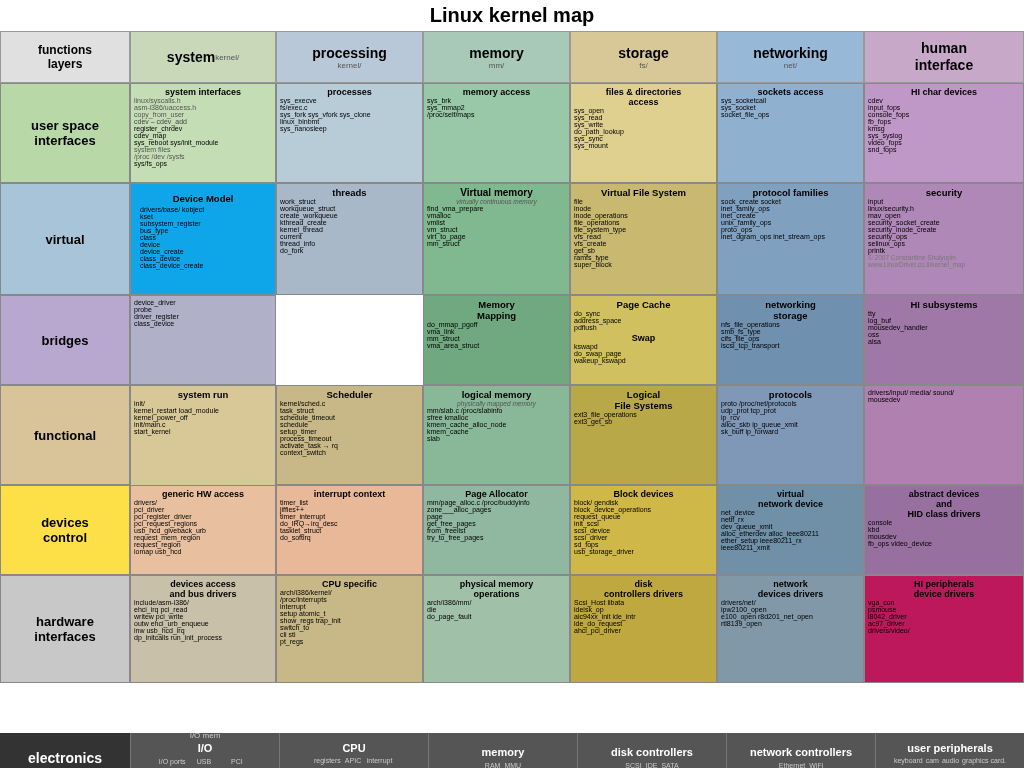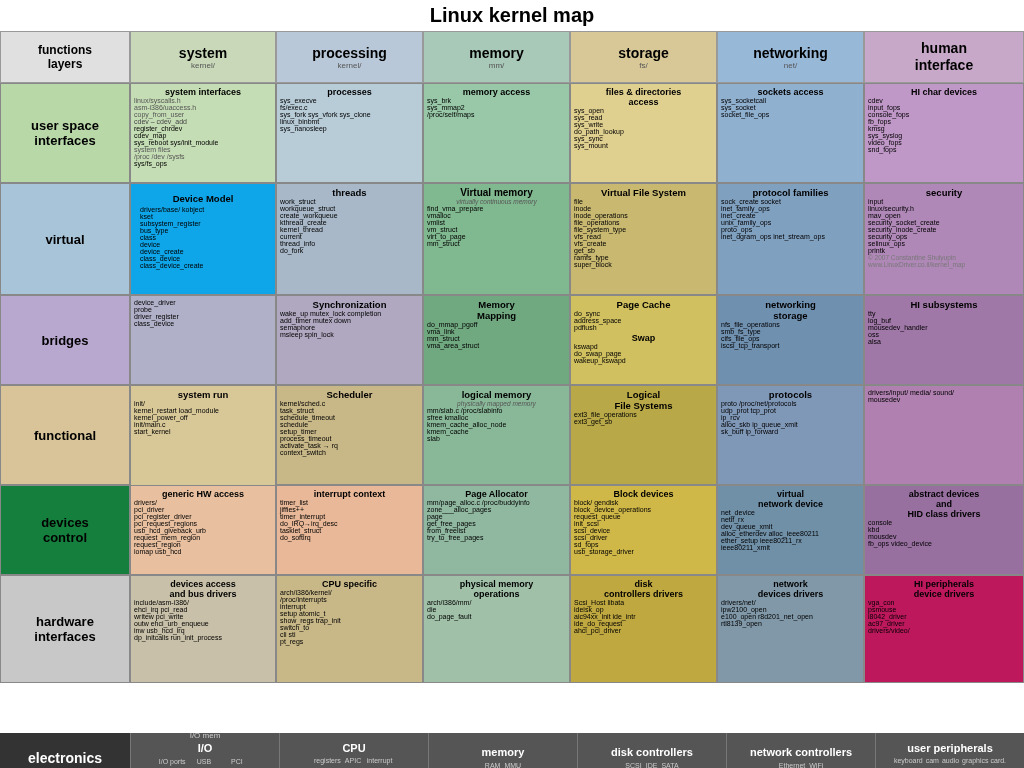--- a/index.html
+++ b/index.html
@@ -84,21 +84,21 @@
 <body>
 
 <div class="main-title">Linux kernel map</div>
 
 <div class="kernel-map">
 
   <div style="position:absolute;top:0;left:0;width:130px;height:52px;background:#e0e0e0;border:1px solid #999;display:flex;flex-direction:column;align-items:center;justify-content:center;">
     <span style="font-weight:bold;font-size:12px;">functions</span>
     <span style="font-weight:bold;font-size:12px;">layers</span>
   </div>
-  <div style="position:absolute;top:0;left:130px;width:146px;height:52px;background:#c8d8b8;border:1px solid #999;display:flex;flex-direction:column;align-items:center;justify-content:center;">
+  <div style="position:absolute;top:0;left:130px;width:146px;height:52px;background:#c8d8b8;border:1px solid #999;display:flex;flex-direction:row;align-items:center;justify-content:center;">
     <span style="font-weight:bold;font-size:14px;">system</span>
     <span style="font-size:8px;color:#555;">kernel/</span>
   </div>
   <div style="position:absolute;top:0;left:276px;width:147px;height:52px;background:#b8c8d8;border:1px solid #999;display:flex;flex-direction:column;align-items:center;justify-content:center;">
     <span style="font-weight:bold;font-size:14px;">processing</span>
     <span style="font-size:8px;color:#555;">kernel/</span>
   </div>
   <div style="position:absolute;top:0;left:423px;width:147px;height:52px;background:#a8c8b8;border:1px solid #999;display:flex;flex-direction:column;align-items:center;justify-content:center;">
     <span style="font-weight:bold;font-size:14px;">memory</span>
     <span style="font-size:8px;color:#555;">mm/</span>
@@ -125,21 +125,21 @@
   </div>
 
   <div style="position:absolute;top:264px;left:0;width:130px;height:90px;background:#b8a8d0;border:1px solid #888;display:flex;align-items:center;justify-content:center;font-weight:bold;font-size:13px;text-align:center;padding:4px;">
     bridges
   </div>
 
   <div style="position:absolute;top:354px;left:0;width:130px;height:100px;background:#d8c498;border:1px solid #888;display:flex;align-items:center;justify-content:center;font-weight:bold;font-size:13px;text-align:center;padding:4px;">
     functional
   </div>
 
-  <div style="position:absolute;top:454px;left:0;width:130px;height:90px;background:#15803d;border:1px solid #888;display:flex;align-items:center;justify-content:center;font-weight:bold;font-size:13px;text-align:center;padding:4px;">
+  <div style="position:absolute;top:454px;left:0;width:130px;height:90px;background:#fde047;border:1px solid #888;display:flex;align-items:center;justify-content:center;font-weight:bold;font-size:13px;text-align:center;padding:4px;">
     devices<br>control
   </div>
 
   <div style="position:absolute;top:544px;left:0;width:130px;height:108px;background:#c8c8c8;border:1px solid #888;display:flex;align-items:center;justify-content:center;font-weight:bold;font-size:13px;text-align:center;padding:6px;">
     hardware<br>interfaces
   </div>
 
   <div style="position:absolute;top:52px;left:130px;width:146px;height:100px;background:#c5ddb5;border:1px solid #888;padding:3px;overflow:hidden;">
     <span style="font-weight:bold;font-size:9px;display:block;text-align:center;">system interfaces</span>
     <span style="font-size:7px;color:#555;display:block;">linux/syscalls.h</span>
@@ -219,27 +219,20 @@
     <span style="font-size:7px;display:block;">work_struct</span>
     <span style="font-size:7px;display:block;">workqueue_struct</span>
     <span style="font-size:7px;display:block;">create_workqueue</span>
     <span style="font-size:7px;display:block;">kthread_create</span>
     <span style="font-size:7px;display:block;">kernel_thread</span>
     <span style="font-size:7px;display:block;">current</span>
     <span style="font-size:7px;display:block;">thread_info</span>
     <span style="font-size:7px;display:block;">do_fork</span>
   </div>
 
-  <div style="position:absolute;top:264px;left:276px;width:147px;height:90px;background:#b0a8c0;border:1px solid #888;padding:3px;overflow:hidden;">
-    <span style="font-weight:bold;font-size:9.5px;display:block;text-align:center;">Synchronization</span>
-    <span style="font-size:7px;display:block;">wake_up   mutex_lock  completion</span>
-    <span style="font-size:7px;display:block;">add_timer   mutex   down</span>
-    <span style="font-size:7px;display:block;">semaphore</span>
-    <span style="font-size:7px;display:block;">msleep   spin_lock</span>
-  </div>
 
   <div style="position:absolute;top:354px;left:276px;width:147px;height:100px;background:#c8b888;border:1px solid #888;padding:3px;overflow:hidden;">
     <span style="font-weight:bold;font-size:9.5px;display:block;text-align:center;">Scheduler</span>
     <span style="font-size:7px;display:block;">kernel/sched.c</span>
     <span style="font-size:7px;display:block;">task_struct</span>
     <span style="font-size:7px;display:block;">schedule_timeout</span>
     <span style="font-size:7px;display:block;">schedule</span>
     <span style="font-size:7px;display:block;">setup_timer</span>
     <span style="font-size:7px;display:block;">process_timeout</span>
     <span style="font-size:7px;display:block;">activate_task → rq</span>

